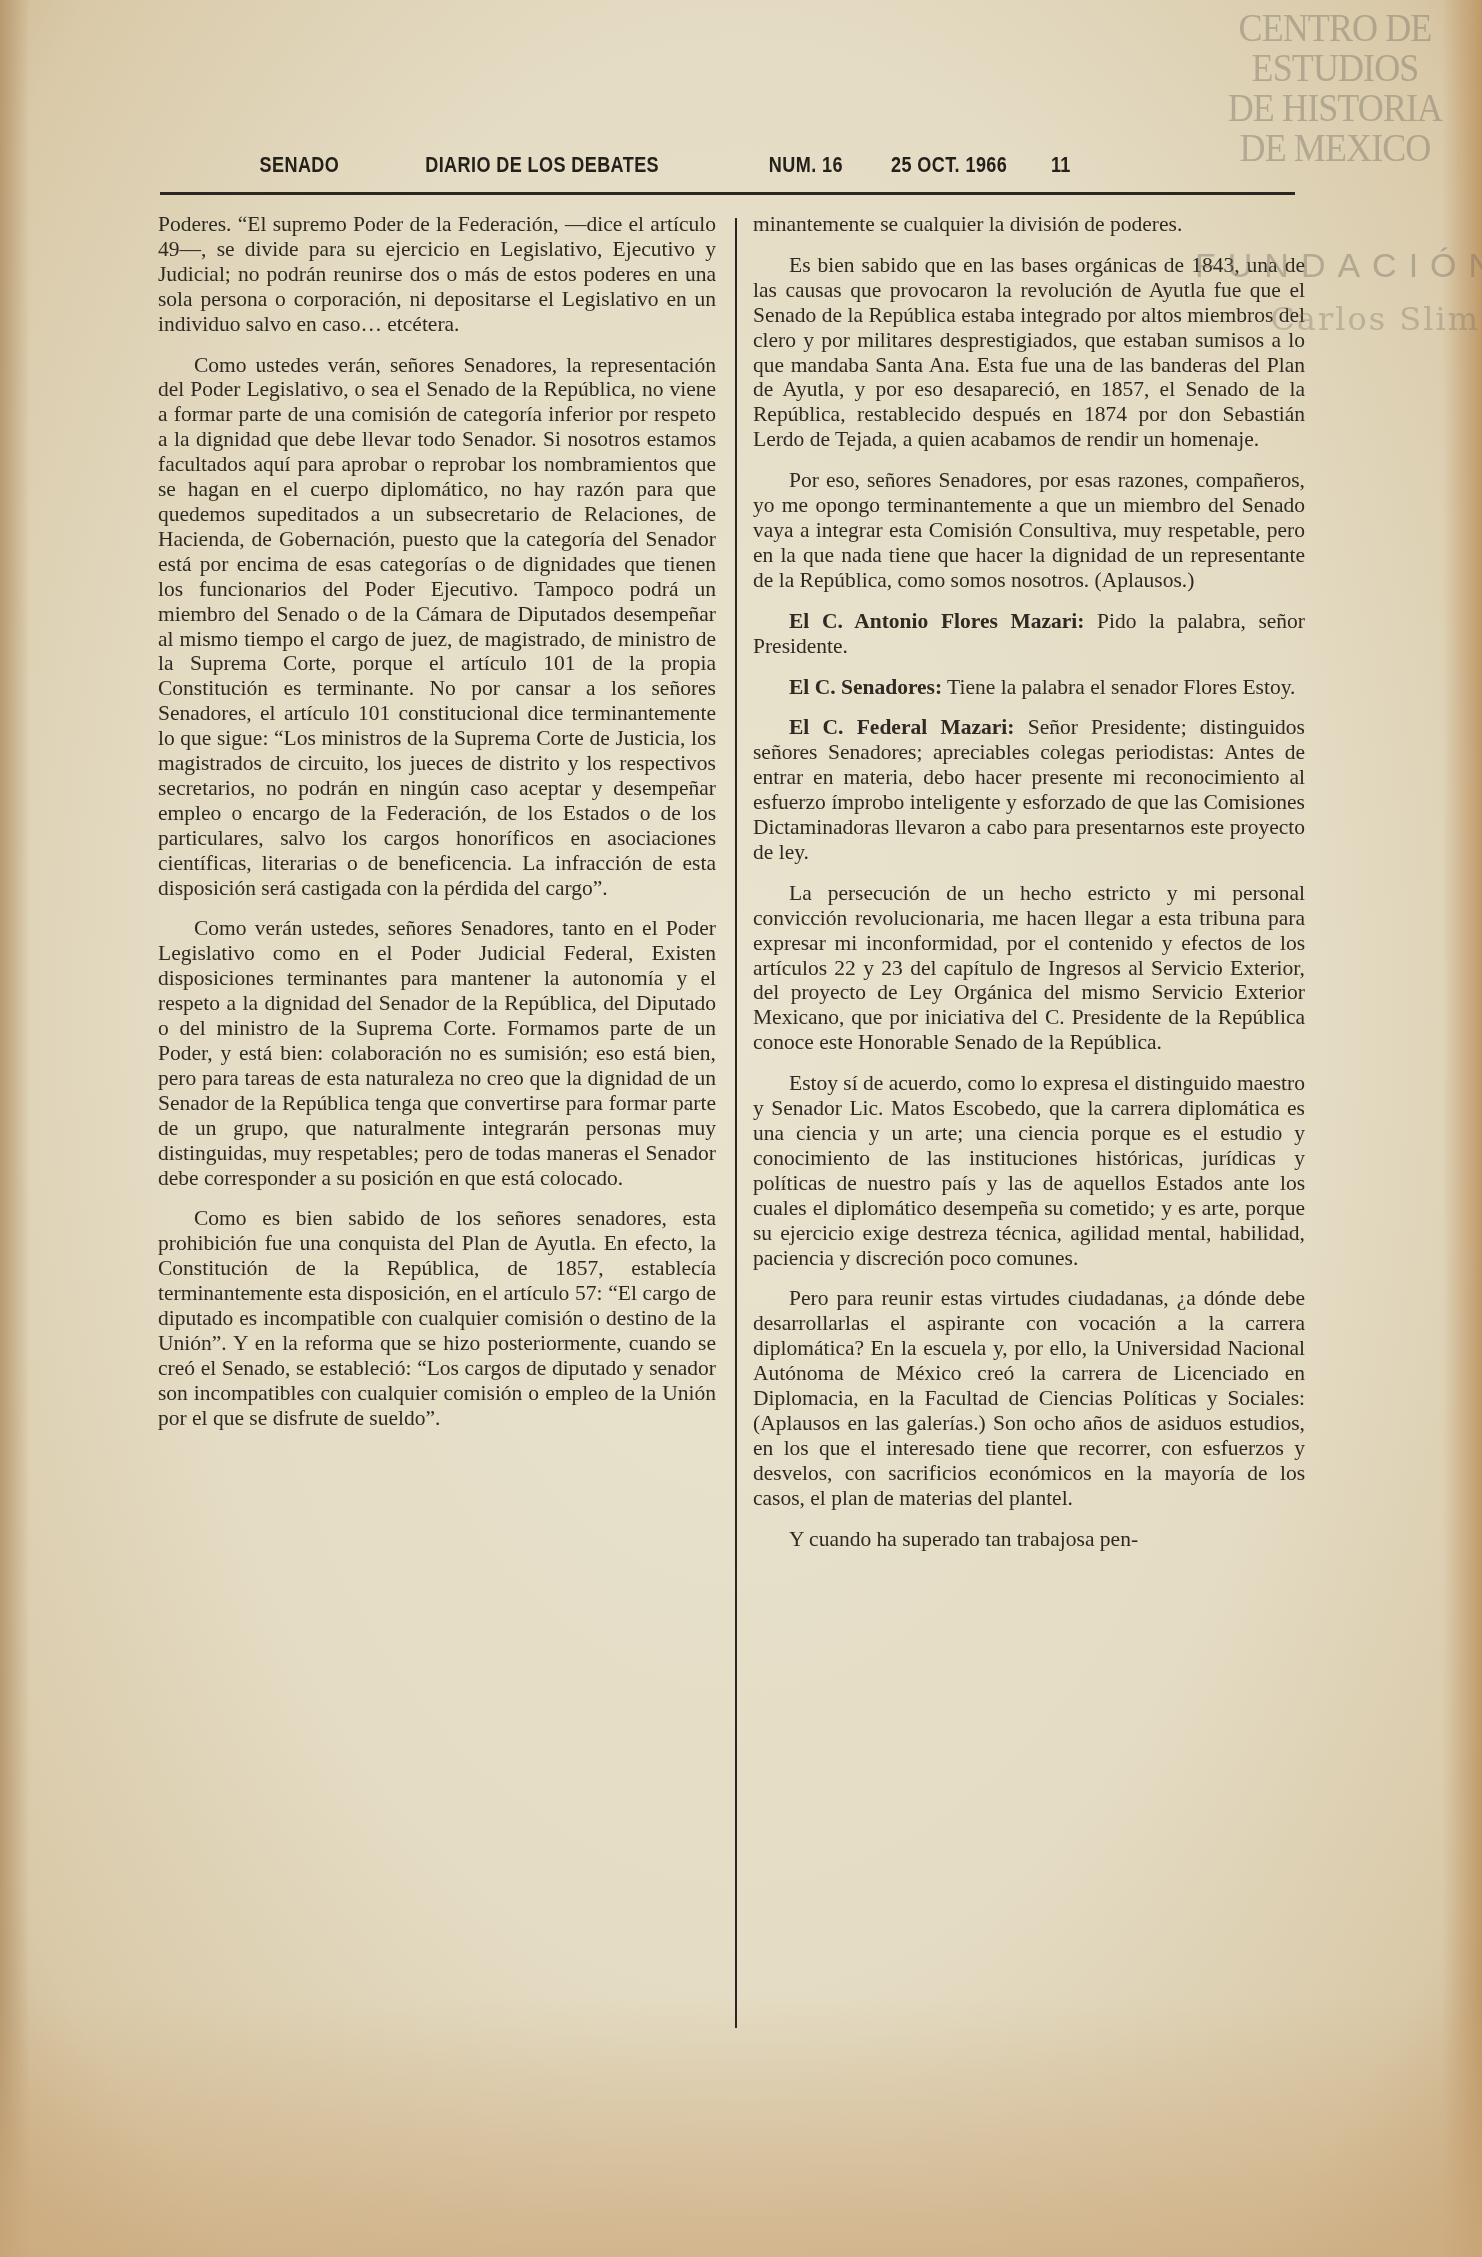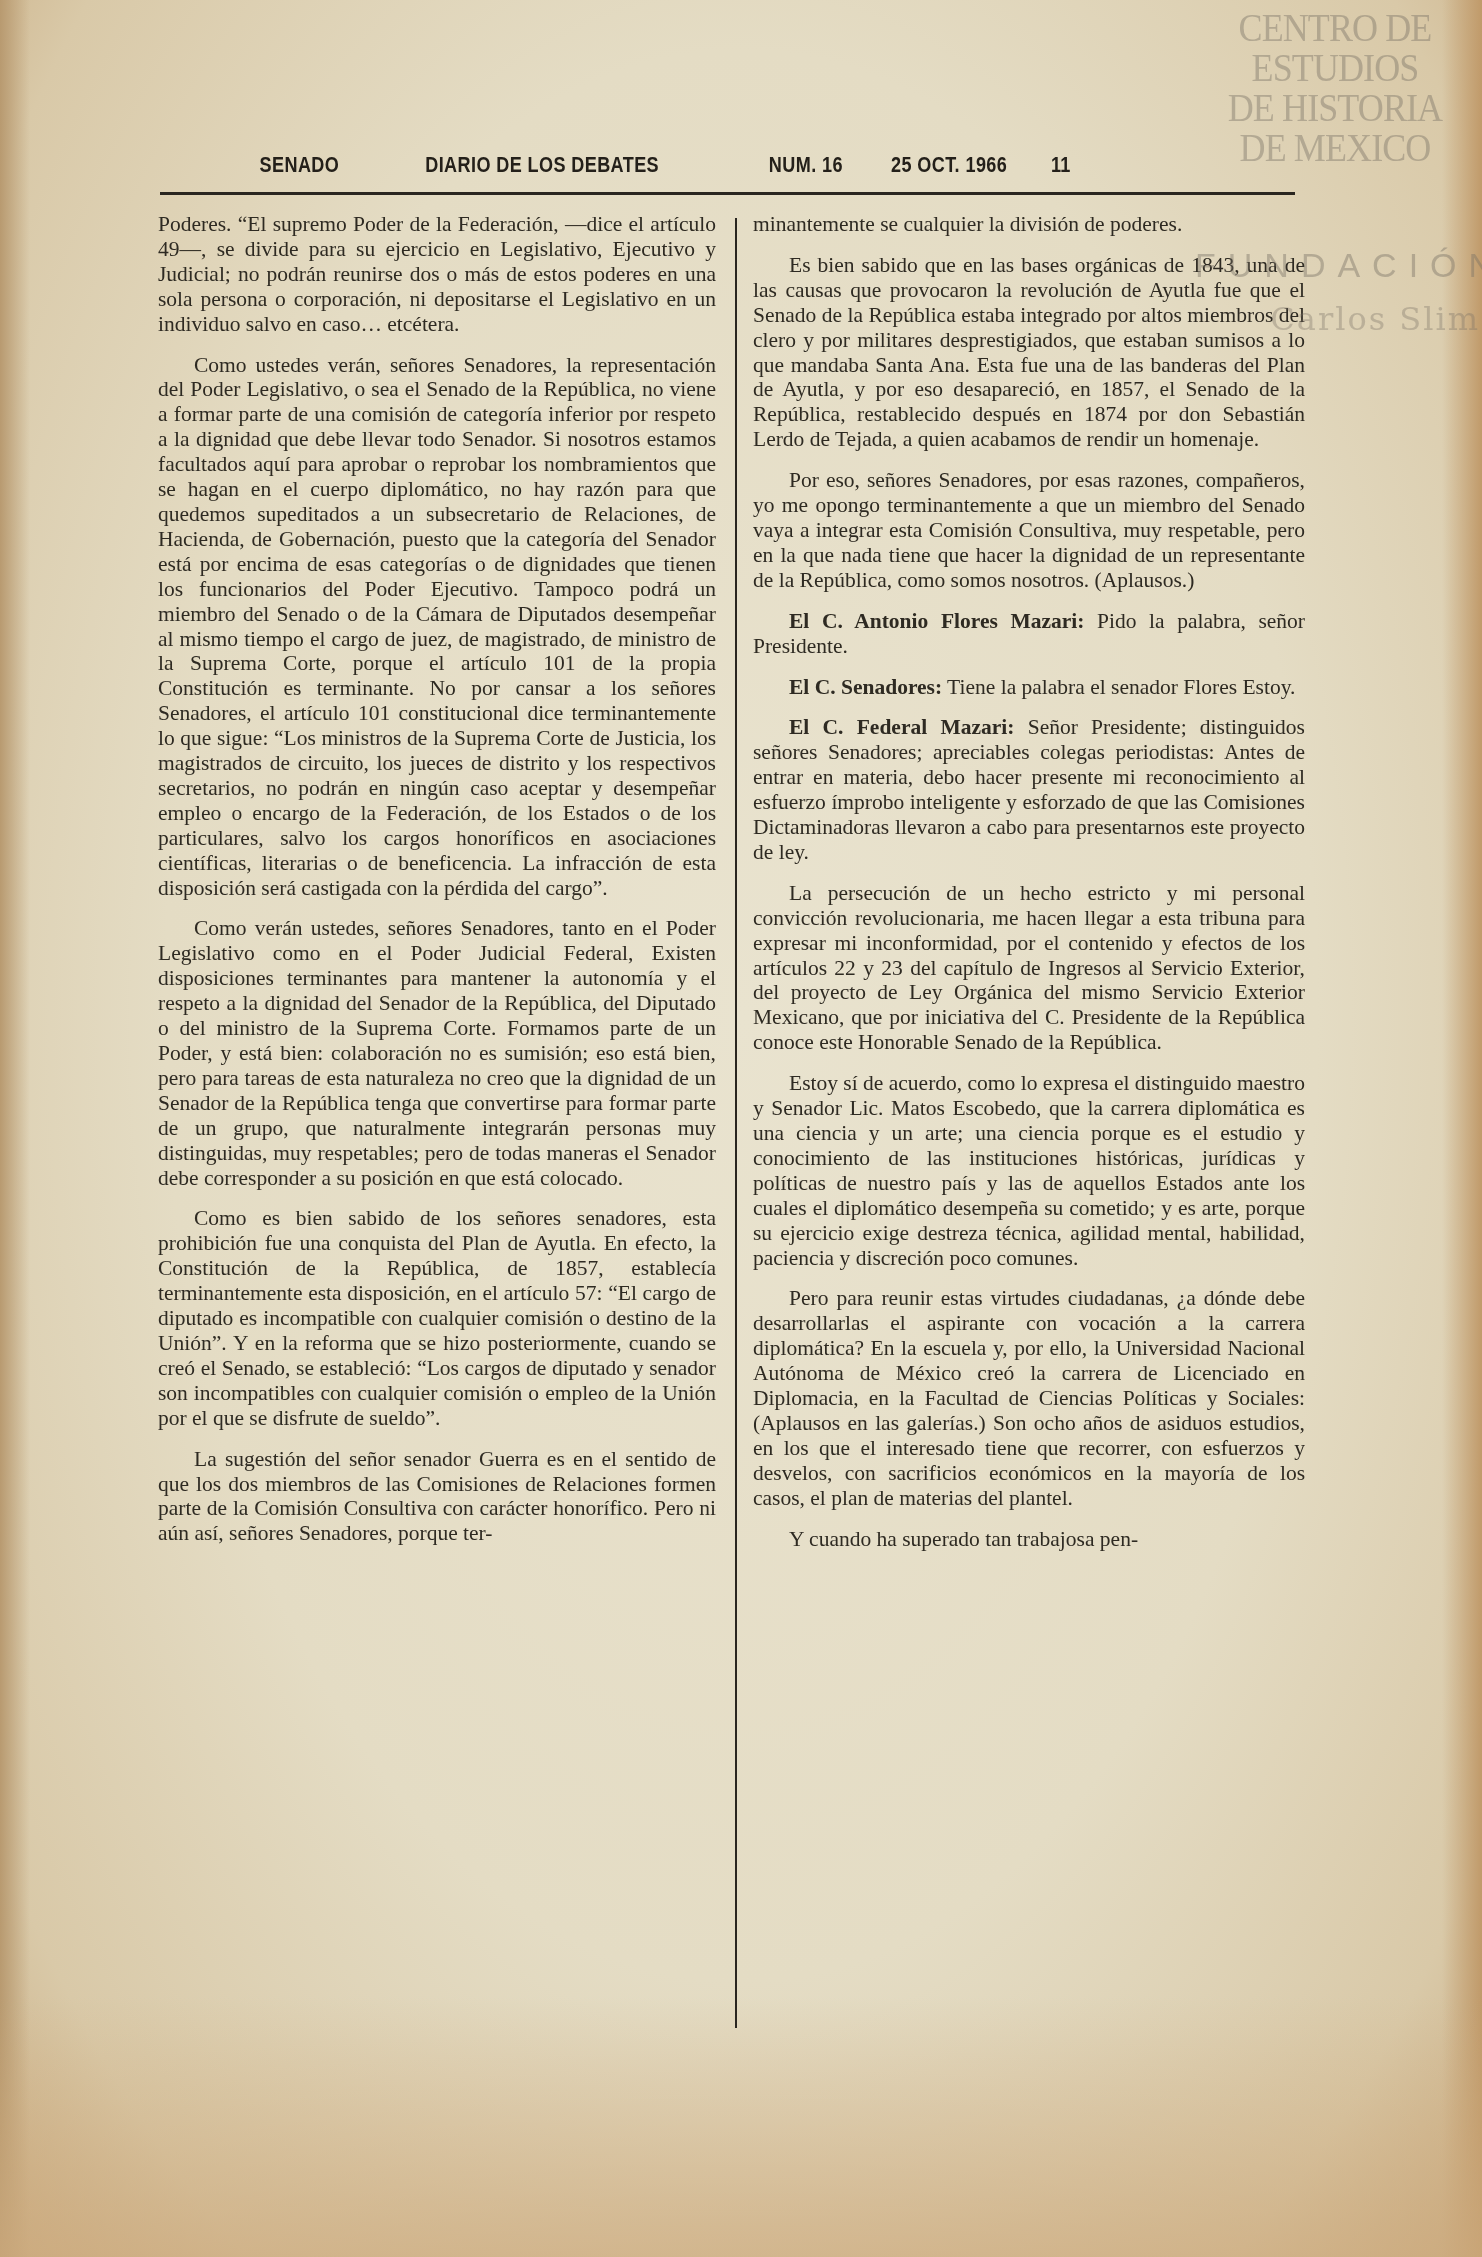--- a/index.html
+++ b/index.html
@@ -83,21 +83,20 @@
 </div>
 <div class="rule"></div>
 
 <div class="col-divider"></div>
 
 <div class="col col-left">
   <p class="noindent">Poderes. “El supremo Poder de la Federación, —dice el artículo 49—, se divide para su ejercicio en Legislativo, Ejecutivo y Judicial; no podrán reunirse dos o más de estos poderes en una sola persona o corporación, ni depositarse el Legislativo en un individuo salvo en caso… etcétera.</p>
   <p>Como ustedes verán, señores Senadores, la representación del Poder Legislativo, o sea el Senado de la República, no viene a formar parte de una comisión de categoría inferior por respeto a la dignidad que debe llevar todo Senador. Si nosotros estamos facultados aquí para aprobar o reprobar los nombramientos que se hagan en el cuerpo diplomático, no hay razón para que quedemos supeditados a un subsecretario de Relaciones, de Hacienda, de Gobernación, puesto que la categoría del Senador está por encima de esas categorías o de dignidades que tienen los funcionarios del Poder Ejecutivo. Tampoco podrá un miembro del Senado o de la Cámara de Diputados desempeñar al mismo tiempo el cargo de juez, de magistrado, de ministro de la Suprema Corte, porque el artículo 101 de la propia Constitución es terminante. No por cansar a los señores Senadores, el artículo 101 constitucional dice terminantemente lo que sigue: “Los ministros de la Suprema Corte de Justicia, los magistrados de circuito, los jueces de distrito y los respectivos secretarios, no podrán en ningún caso aceptar y desempeñar empleo o encargo de la Federación, de los Estados o de los particulares, salvo los cargos honoríficos en asociaciones científicas, literarias o de beneficencia. La infracción de esta disposición será castigada con la pérdida del cargo”.</p>
   <p>Como verán ustedes, señores Senadores, tanto en el Poder Legislativo como en el Poder Judicial Federal, Existen disposiciones terminantes para mantener la autonomía y el respeto a la dignidad del Senador de la República, del Diputado o del ministro de la Suprema Corte. Formamos parte de un Poder, y está bien: colaboración no es sumisión; eso está bien, pero para tareas de esta naturaleza no creo que la dignidad de un Senador de la República tenga que convertirse para formar parte de un grupo, que naturalmente integrarán personas muy distinguidas, muy respetables; pero de todas maneras el Senador debe corresponder a su posición en que está colocado.</p>
   <p>Como es bien sabido de los señores senadores, esta prohibición fue una conquista del Plan de Ayutla. En efecto, la Constitución de la República, de 1857, establecía terminantemente esta disposición, en el artículo 57: “El cargo de diputado es incompatible con cualquier comisión o destino de la Unión”. Y en la reforma que se hizo posteriormente, cuando se creó el Senado, se estableció: “Los cargos de diputado y senador son incompatibles con cualquier comisión o empleo de la Unión por el que se disfrute de sueldo”.</p>
-  <p>La sugestión del señor senador Guerra es en el sentido de que los dos miembros de las Comisiones de Relaciones formen parte de la Comisión Consultiva con carácter honorífico. Pero ni aún así, señores Senadores, porque ter-</p>
 </div>
 
 <div class="col col-right">
   <p class="noindent">minantemente se cualquier la división de poderes.</p>
   <p>Es bien sabido que en las bases orgánicas de 1843, una de las causas que provocaron la revolución de Ayutla fue que el Senado de la República estaba integrado por altos miembros del clero y por militares desprestigiados, que estaban sumisos a lo que mandaba Santa Ana. Esta fue una de las banderas del Plan de Ayutla, y por eso desapareció, en 1857, el Senado de la República, restablecido después en 1874 por don Sebastián Lerdo de Tejada, a quien acabamos de rendir un homenaje.</p>
   <p>Por eso, señores Senadores, por esas razones, compañeros, yo me opongo terminantemente a que un miembro del Senado vaya a integrar esta Comisión Consultiva, muy respetable, pero en la que nada tiene que hacer la dignidad de un representante de la República, como somos nosotros. (Aplausos.)</p>
   <p><b>El C. Antonio Flores Mazari:</b><span> Pido la palabra, señor Presidente.</span></p>
   <p><b>El C. Senadores:</b><span> Tiene la palabra el senador Flores Estoy.</span></p>
   <p><b>El C. Federal Mazari:</b><span> Señor Presidente; distinguidos señores Senadores; apreciables colegas periodistas: Antes de entrar en materia, debo hacer presente mi reconocimiento al esfuerzo ímprobo inteligente y esforzado de que las Comisiones Dictaminadoras llevaron a cabo para presentarnos este proyecto de ley.</span></p>
   <p>La persecución de un hecho estricto y mi personal convicción revolucionaria, me hacen llegar a esta tribuna para expresar mi inconformidad, por el contenido y efectos de los artículos 22 y 23 del capítulo de Ingresos al Servicio Exterior, del proyecto de Ley Orgánica del mismo Servicio Exterior Mexicano, que por iniciativa del C. Presidente de la República conoce este Honorable Senado de la República.</p>

